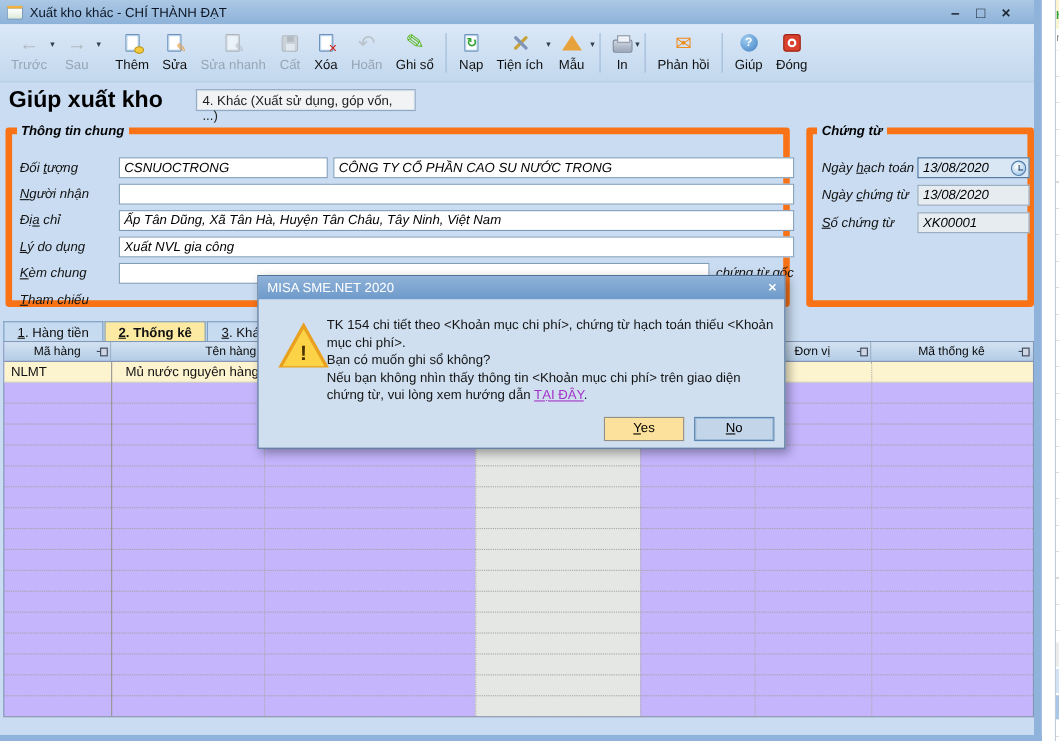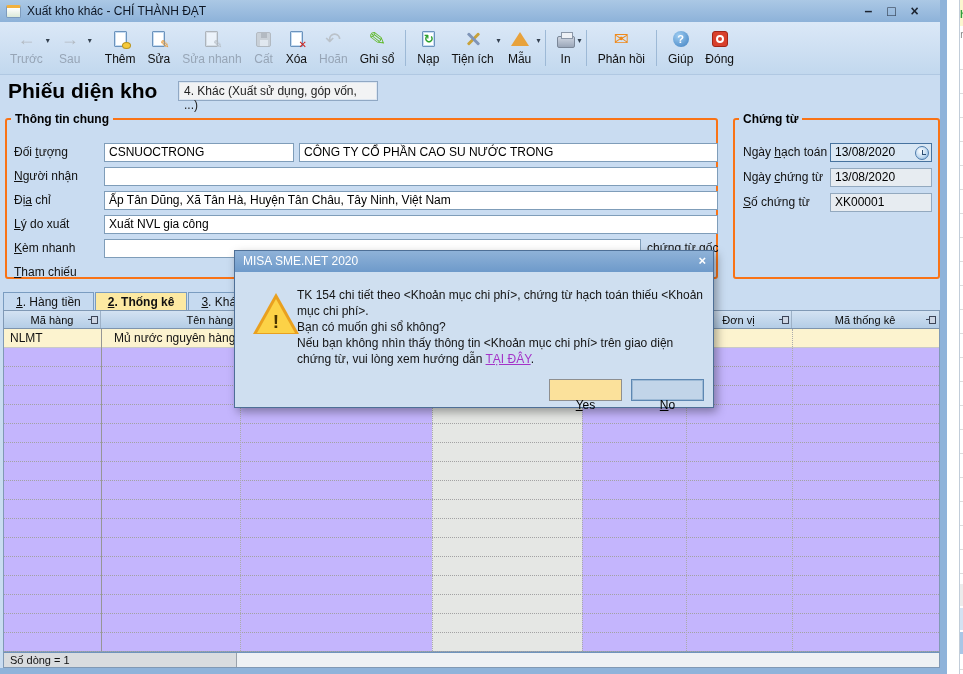--- a/index.html
+++ b/index.html
@@ -54,21 +54,21 @@
   .ic-printer::before { content:""; position:absolute; left:3px; top:-5px; width:10px; height:5px; background:#eef1f6; border:1px solid #8b97a8; }
   .ic-help { width:16px; height:16px; border-radius:50%; background:radial-gradient(circle at 35% 30%, #9ecdf2, #3f7fc0); color:#fff; font-weight:bold; font-size:11px; display:flex; align-items:center; justify-content:center; }
   .ic-power { width:16px; height:16px; background:#d8402c; border:1px solid #a02417; border-radius:3px; position:relative; }
   .ic-power::before { content:""; position:absolute; inset:3px; border:2px solid #fff; border-radius:50%; }
 
   
   .content { position:relative; height:593px; background:#c9dcf1; }
   .page-title { position:absolute; left:8px; top:4px; font-size:21px; font-weight:bold; color:#000; }
   .typebox { position:absolute; left:178px; top:6px; width:200px; height:20px; background:#f2f3f4; border:1px solid #90a8c4; box-shadow:inset 0 0 0 1px #dde6f0; padding:2px 5px; color:#222; }
 
-  fieldset { position:absolute; border:2px solid #f97316; border-radius:3px; background:transparent; }
+  fieldset { position:absolute; border:6px solid #f97316; border-radius:3px; background:transparent;font-style:italic; }
   legend { font-weight:bold; font-size:12px; margin-left:4px; padding:0 4px; color:#000; }
   .flabel { position:absolute; left:7px; white-space:nowrap; }
   .tin { position:absolute; height:19px; background:#fff; border:1px solid #7f9db9; padding:1px 4px; overflow:hidden; white-space:nowrap; color:#000; }
   .tin.gray { background:#e7ecf1; border-color:#93a9bf; }
   .tin.focus { background:#d9e7f4; border-color:#47739f; }
   .suffix { position:absolute; white-space:nowrap; }
   .clock { position:absolute; right:2px; top:2px; width:14px; height:14px; border-radius:50%; background:radial-gradient(circle at 40% 35%, #fff, #bcd7ef 60%, #6f9fcc); border:1px solid #4d7bab; }
   .clock::before { content:""; position:absolute; left:6px; top:3px; width:1px; height:5px; background:#2c4e72; }
   .clock::after { content:""; position:absolute; left:6px; top:7px; width:4px; height:1px; background:#2c4e72; }
 
@@ -100,21 +100,21 @@
   
   .dialog { position:absolute; left:234px; top:175px; width:480px; height:158px; background:#cfdff0; border:1px solid #4e6f96; box-shadow:3px 4px 9px rgba(0,0,0,.35); z-index:20; }
   .dlg-title { height:21px; background:linear-gradient(#8fb2d8,#6e9aca); color:#fff; font-size:12px; padding:3px 8px; }
   .dlg-close { position:absolute; right:7px; top:2px; color:#fff; font-weight:bold; font-size:13px; cursor:default; }
   .warn { position:absolute; left:18px; top:42px; width:46px; height:42px; }
   .warn .tri1 { position:absolute; left:0; top:0; width:0; height:0; border-left:23px solid transparent; border-right:23px solid transparent; border-bottom:41px solid #e9a01f; }
   .warn .tri2 { position:absolute; left:4px; top:6px; width:0; height:0; border-left:19px solid transparent; border-right:19px solid transparent; border-bottom:34px solid #fcd247; }
   .warn .ex { position:absolute; left:0; right:0; bottom:2px; text-align:center; font-weight:bold; color:#4a3500; font-size:19px; }
   .dlg-text { position:absolute; left:62px; top:36px; width:408px; font-size:12px; line-height:16px; color:#141414; }
   .dlg-link { color:#a433c8; text-decoration:underline; cursor:pointer; }
-  .dlg-btn { position:absolute; top:128px; width:73px; height:22px; text-align:center; padding-top:18px; font-size:12px; color:#000; }
+  .dlg-btn { position:absolute; top:128px; width:73px; height:22px; text-align:center; padding-top:2px; font-size:12px; color:#000; }
   .dlg-btn.yes { left:314px; background:#fbe19b; border:1px solid #8f8f8f; }
   .dlg-btn.no { left:396px; background:#c2d5e9; border:1px solid #5d87b2; box-shadow:inset 0 0 0 1px #9dbad6; }
 
   u { text-decoration:underline; }
 </style>
 </head>
 <body>
 
 <div class="screen">
 
@@ -252,39 +252,39 @@
       <div class="tbtn" style="min-width:38px">
         <span class="icwrap">
             <span class="ic-power"></span>
           </span>
         <span class="lab">Đóng</span>
       </div>
     </div>
 
     <div class="content">
 
-      <div class="page-title">Phiếu diện kho</div>
+      <div class="page-title">Giúp xuất kho</div>
       <div class="typebox">4. Khác (Xuất sử dụng, góp vốn, ...)</div>
 
       <fieldset style="left:5px;top:37px;width:713px;height:167px;">
         <legend>Thông tin chung</legend>
         <span class="flabel" style="top:19px"><span>Đối </span><u>t</u><span>ượng</span></span>
         <div class="tin" style="left:292px;top:17px;width:419px;">CÔNG TY CỔ PHẦN CAO SU NƯỚC TRONG</div>
         <div class="tin" style="left:97px;top:17px;width:190px;">CSNUOCTRONG</div>
 
         <span class="flabel" style="top:43px"><span></span><u>N</u><span>gười nhận</span></span>
         <div class="tin" style="left:97px;top:41px;width:614px;"></div>
 
         <span class="flabel" style="top:67px"><span>Đị</span><u>a</u><span> chỉ</span></span>
         <div class="tin" style="left:97px;top:65px;width:614px;">Ấp Tân Dũng, Xã Tân Hà, Huyện Tân Châu, Tây Ninh, Việt Nam</div>
 
-        <span class="flabel" style="top:91px"><span></span><u>L</u><span>ý do xuất</span></span>
+        <span class="flabel" style="top:91px"><span></span><u>L</u><span>ý do dụng</span></span>
         <div class="tin" style="left:97px;top:89px;width:614px;">Xuất NVL gia công</div>
 
-        <span class="flabel" style="top:115px"><span></span><u>K</u><span>èm nhanh</span></span>
+        <span class="flabel" style="top:115px"><span></span><u>K</u><span>èm chung</span></span>
         <div class="tin" style="left:97px;top:113px;width:537px;"></div>
         <span class="suffix" style="left:640px;top:115px;">chứng từ gốc</span>
 
         <span class="flabel" style="top:139px"><span></span><u>T</u><span>ham chiếu</span></span>
       </fieldset>
 
       <fieldset style="left:733px;top:37px;width:207px;height:167px;">
         <legend>Chứng từ</legend>
         <span class="flabel" style="left:8px;top:19px"><span>Ngày </span><u>h</u><span>ạch toán</span></span>
         <div class="tin focus" style="left:95px;top:17px;width:102px;"><span>13/08/2020</span><span class="clock"></span></div>
@@ -347,23 +347,20 @@
         <div class="ge" style="top:322px"></div>
 
         <i class="vl solid" style="left:97px"></i>
         <i class="vl" style="left:236px"></i>
         <i class="vl" style="left:428px"></i>
         <i class="vl" style="left:578px"></i>
         <i class="vl" style="left:682px"></i>
         <i class="vl" style="left:788px"></i>
       </div>
 
-      <div class="statusbar">
-        <div class="status-cell">Số dòng = 1</div>
-      </div>
 
       <div class="dialog">
         <div class="dlg-title">MISA SME.NET 2020</div>
         <span class="dlg-close">×</span>
         <div class="warn">
           <i class="tri1"></i>
             <i class="tri2"></i>
             <span class="ex">!</span>
         </div>
         <div class="dlg-text">

